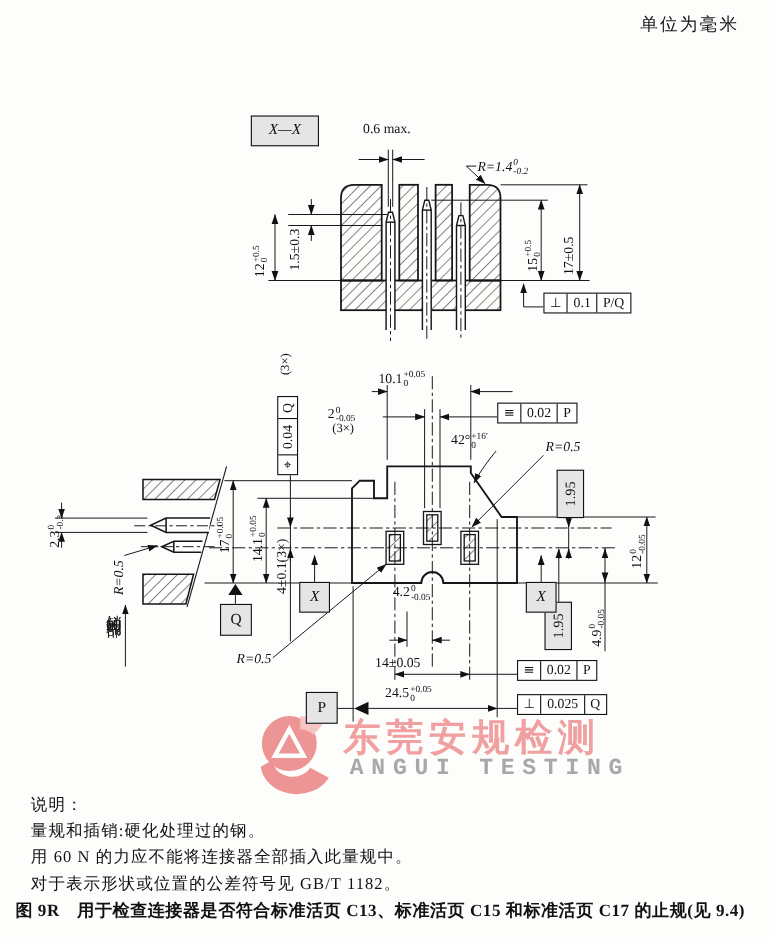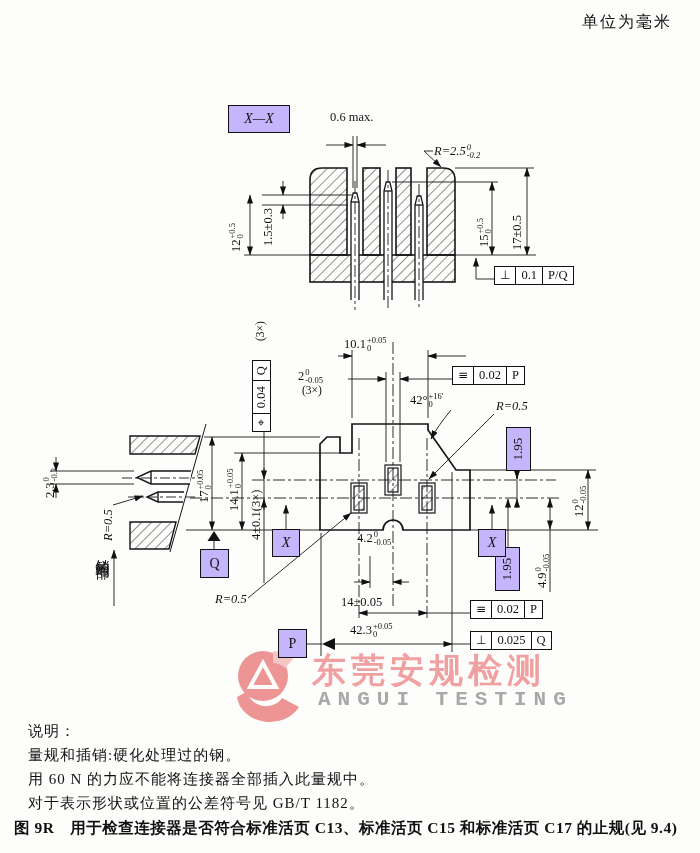--- a/index.html
+++ b/index.html
@@ -4,21 +4,21 @@
 <style>
   html,body{margin:0;padding:0;}
   body{width:700px;height:853px;position:relative;background:#fdfdfc;
        font-family:"Liberation Serif","DejaVu Serif",serif;color:#111;overflow:hidden;}
   svg{position:absolute;left:0;top:0;z-index:2;}
   .dim{position:absolute;display:flex;align-items:center;white-space:nowrap;
        font-size:12.5px;line-height:1;z-index:3;}
   .dim .tol{display:inline-flex;flex-direction:column;justify-content:center;
        font-size:8.5px;line-height:8px;margin-left:1px;text-align:left;}
   .vert{transform-origin:0 0;transform:rotate(-90deg);}
-  .sqbox{position:absolute;border:1.6px solid #111;background:#c4b5fd;display:flex;
+  .sqbox{position:absolute;border:1.6px solid #111;background:#e5e5e5;display:flex;
        align-items:center;justify-content:center;font-size:13px;z-index:3;}
   .vtext{transform:rotate(-90deg);display:inline-block;}
   .fcf{position:absolute;display:flex;align-items:stretch;border:1.6px solid #111;
        background:#fff;font-size:12.5px;line-height:1;z-index:3;}
   .fcf span{display:flex;align-items:center;justify-content:center;
        padding:2px 5px;border-right:1.6px solid #111;}
   .fcf span:last-child{border-right:none;}
   .fcf .sym{font-family:"DejaVu Sans",sans-serif;font-size:12px;}
   .it{font-style:italic;}
   .qty{position:absolute;font-size:11.5px;z-index:3;}
@@ -217,21 +217,21 @@
 
 <div class="sqbox it" style="left:228px;top:105px;width:60px;height:26px;font-size:14px">
   <span>X—X</span>
 </div>
 
 <div class="dim" style="left:330px;top:111px">
   <span>0.6 max.</span>
 </div>
 
 <div class="dim it" style="left:434px;top:143px">
-  <span>R=2.5</span>
+  <span>R=1.4</span>
   <span class="tol">
       <span>0</span>
       <span>-0.2</span>
     </span>
 </div>
 
 <div class="dim vert" style="left:262px;top:246px">
   <span>1.5±0.3</span>
 </div>
 
@@ -383,21 +383,21 @@
       <span>0</span>
       <span>-0.05</span>
     </span>
 </div>
 
 <div class="dim" style="left:341px;top:596px">
   <span>14±0.05</span>
 </div>
 
 <div class="dim" style="left:350px;top:622px">
-  <span>42.3</span>
+  <span>24.5</span>
   <span class="tol">
       <span>+0.05</span>
       <span>0</span>
     </span>
 </div>
 
 <div class="dim vert" style="left:42px;top:498px">
   <span>2.3</span>
   <span class="tol">
       <span>0</span>

